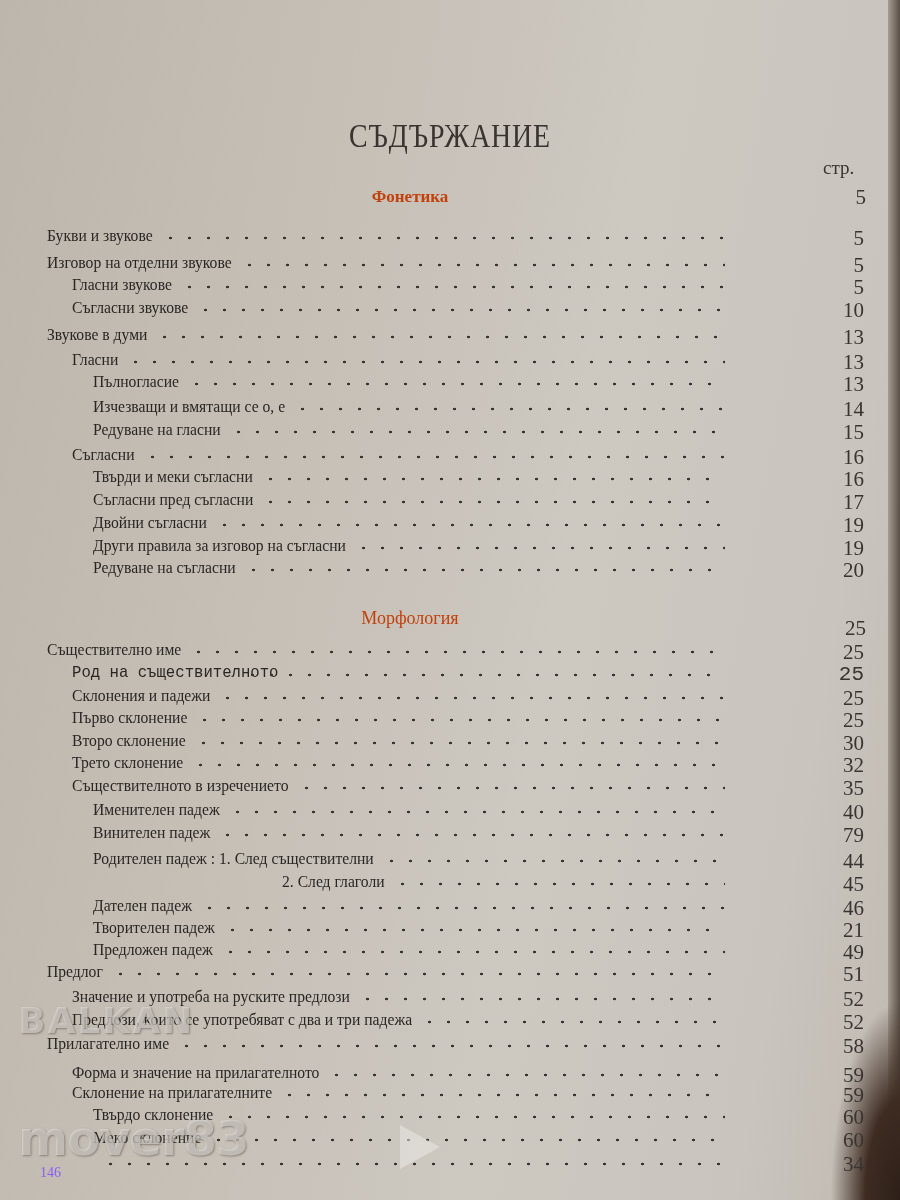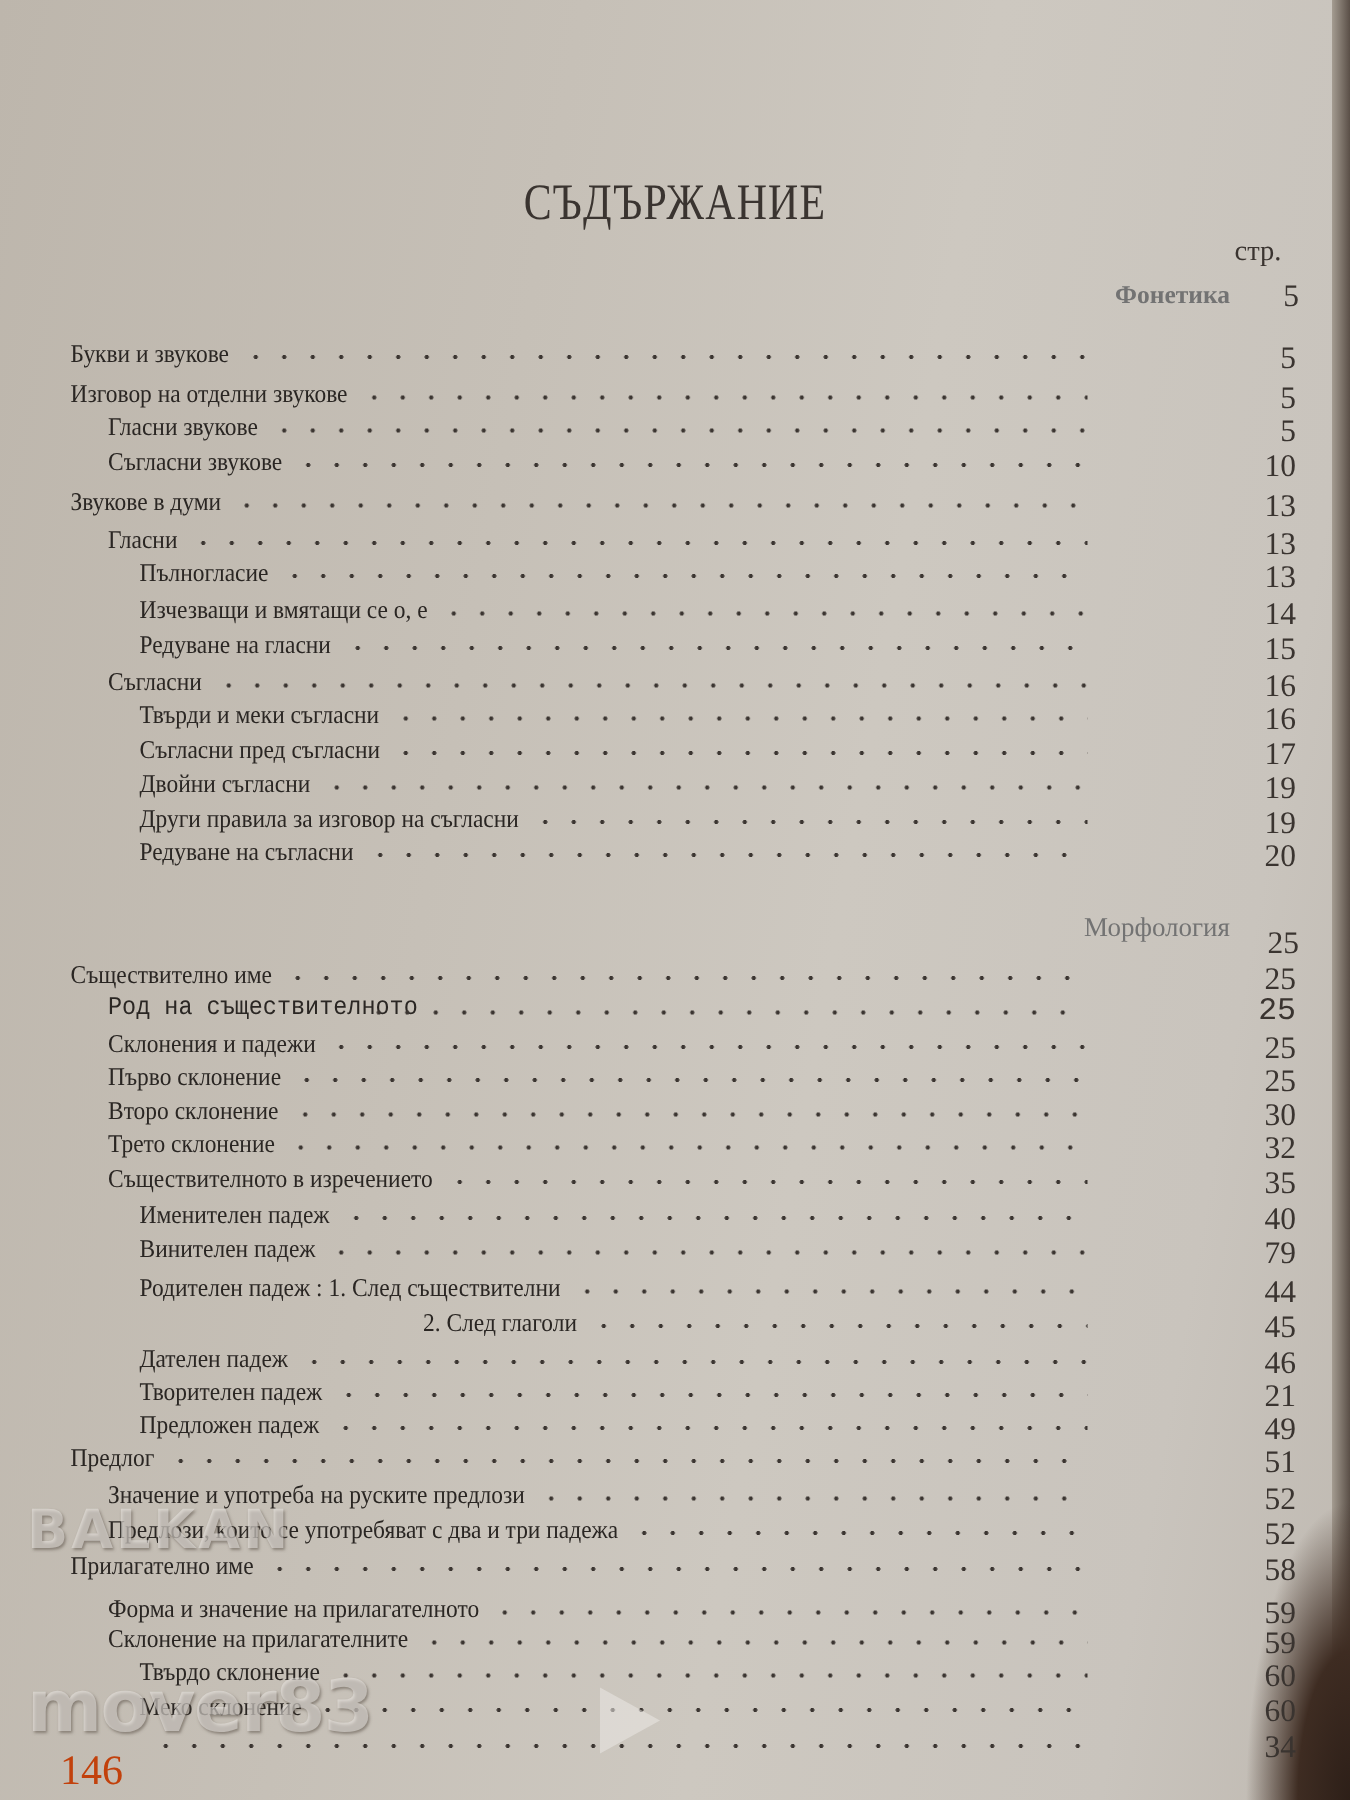--- a/index.html
+++ b/index.html
@@ -17,36 +17,36 @@
     position: absolute; right: 0; bottom: 0; width: 70px; height: 200px;
     background: radial-gradient(ellipse at 100% 100%, #2d1f18 0%, #3e2c22 35%, rgba(60,45,35,0) 70%);
   }
   .title {
     position: absolute; top: 117px; left: 0; width: 900px; text-align: center;
     font-size: 34px; letter-spacing: 1px; font-weight: normal; color: #3a3430;
     transform: scaleX(0.82);
   }
   .str-label { position: absolute; top: 157px; left: 823px; font-size: 19px; color: #3a3430; }
   .section-head {
-    position: absolute; left: 0; width: 820px; text-align: right; font-size: 17px; font-weight: bold; color: #737373;
+    position: absolute; left: 0; width: 820px; text-align: center; font-size: 17px; font-weight: bold; color: #c2410c;
   }
   .section-head.morph { font-weight: normal; font-size: 18px; }
   .section-page { position: absolute; left: 818px; width: 48px; text-align: right; font-size: 21px; color: #3a3430; }
   .row { position: absolute; left: 0; width: 780px; height: 24px; }
   .row .label {
     position: absolute; top: 0; font-size: 17px; white-space: nowrap; color: #2a2623;
     transform-origin: left center; transform: scaleX(0.92);
   }
   .row .dots {
     position: absolute; top: 10px; height: 4px; right: 55px;
     background-image: radial-gradient(circle, #3b3531 1.2px, transparent 1.6px);
     background-size: 19px 4px; background-repeat: repeat-x;
   }
   .row .pg { position: absolute; top: 0; left: 812px; width: 52px; text-align: right; font-size: 21px; color: #3a3430; }
-  .folio { position: absolute; left: 40px; top: 1165px; font-size: 28px; color: #c2410c; }
+  .folio { position: absolute; left: 40px; top: 1165px; font-size: 14px; color: #8b5cf6; }
   .watermark {
     position: absolute; left: 10px; top: 1000px; width: 440px; height: 170px; pointer-events: none;
     font-family: "DejaVu Sans", sans-serif; font-weight: bold; color: rgba(235,232,228,0.55);
     text-shadow: 1px 1px 2px rgba(80,70,60,0.5);
   }
   .wm-top { position: absolute; left: 8px; top: 0; font-size: 36px; letter-spacing: 2px; }
   .wm-mid { position: absolute; left: 0; top: 18px; font-size: 90px; letter-spacing: -2px; }
   .wm-bot { position: absolute; left: 8px; top: 110px; font-size: 48px; letter-spacing: -1px; }
   .wm-arrow {
     position: absolute; left: 390px; top: 125px; width: 0; height: 0;

